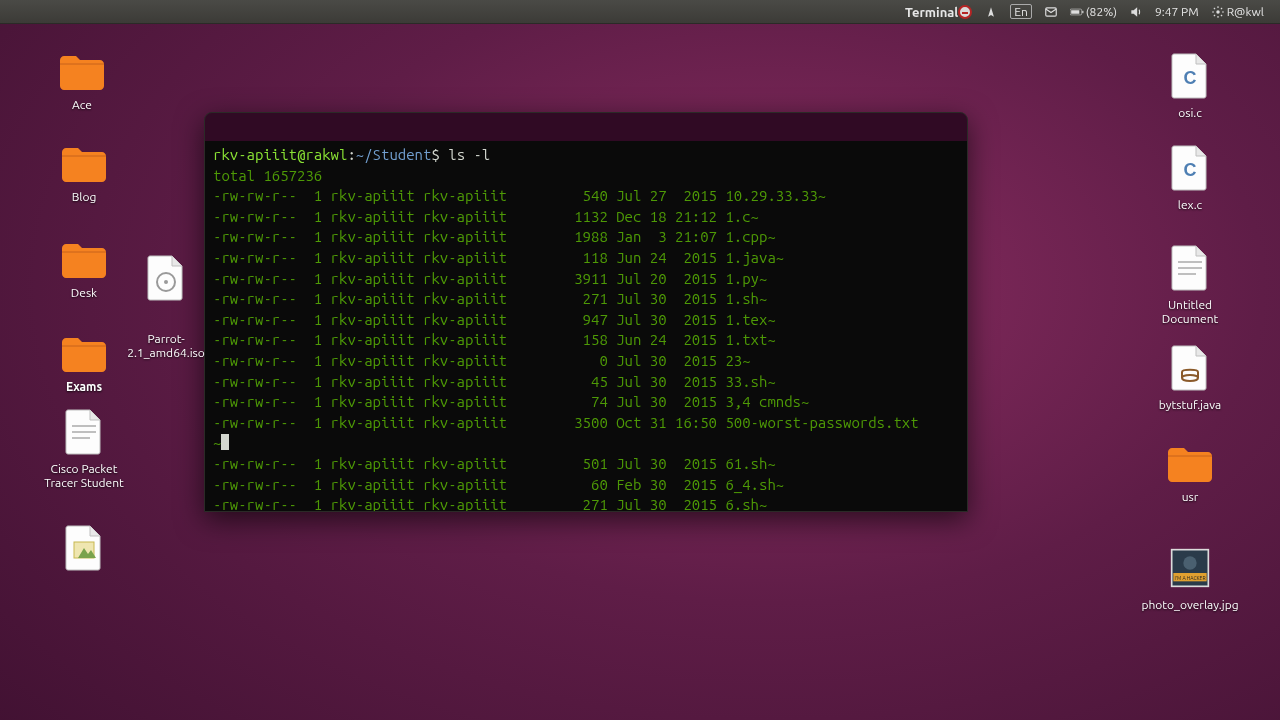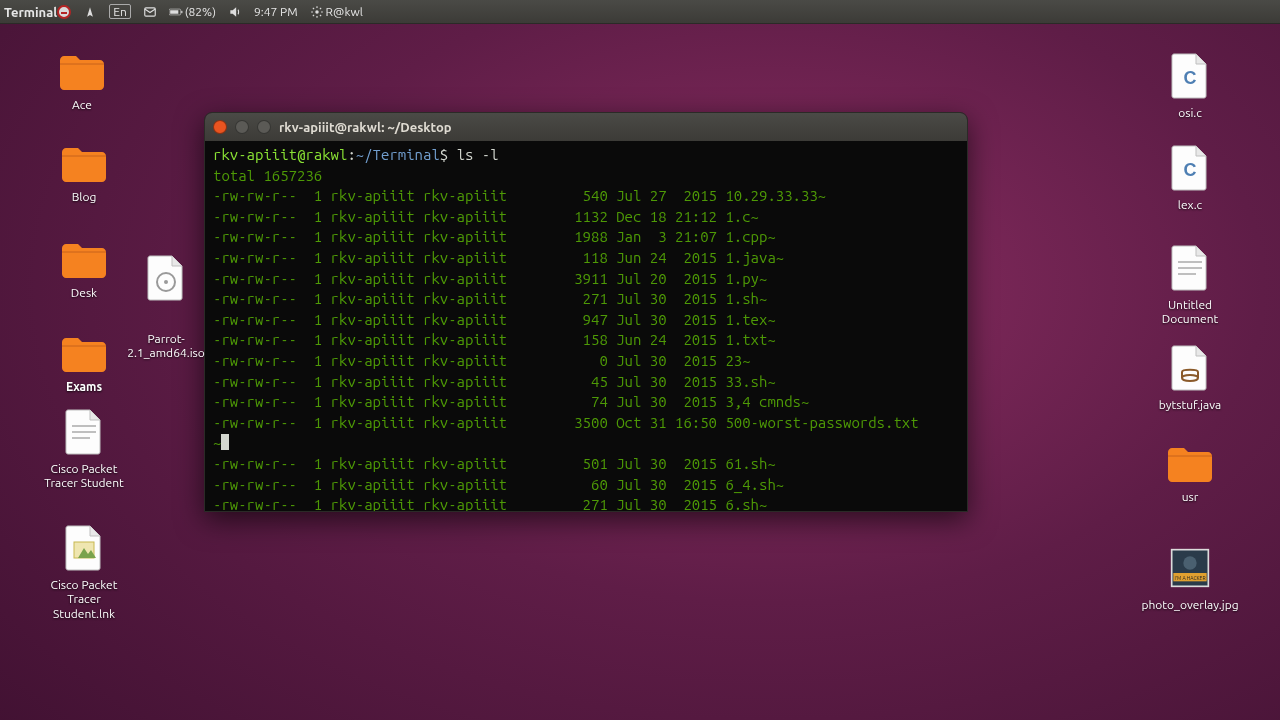--- a/index.html
+++ b/index.html
@@ -7,22 +7,22 @@
   body {
     background: radial-gradient(ellipse 1100px 700px at 60% 40%, #8a2d61 0%, #5f1d47 45%, #3e1030 100%);
     position: relative;
     color: #fff;
   }
 
   
   .menubar {
     position: absolute; top: 0; left: 0; right: 0; height: 24px;
     background: linear-gradient(#4a4a46, #3c3b37);
-    display: flex; align-items: center; justify-content: flex-start;
-    padding: 0 4px; font-size: 13px; color: #e6e6e6;
+    display: flex; align-items: center; justify-content: flex-end;
+    padding: 0 16px; font-size: 13px; color: #e6e6e6;
     border-bottom: 1px solid #2b2a27;
   }
   .menubar-left { font-weight: 600; }
   .menubar-right { display: flex; align-items: center; gap: 12px; }
   .ind { display: inline-flex; align-items: center; gap: 2px; font-size: 12px; }
   .ind svg { width: 14px; height: 14px; }
 
   
   .desktop-icon {
     position: absolute; width: 100px;
@@ -121,43 +121,37 @@
   </div>
 </div>
 
 <div id="col-left"></div>
 
 <div id="col-left2"></div>
 
 <div id="col-right"></div>
 
 <div class="terminal-window">
-  <div class="titlebar">
-    <span class="win-btn win-close"></span>
-    <span class="win-btn win-min"></span>
-    <span class="win-btn win-max"></span>
-    <span>rkv-apiiit@rakwl: ~/Desktop</span>
-  </div>
-  <div class="term-body" id="term-body"><span class="prompt-user">rkv-apiiit@rakwl</span><span class="prompt-dollar">:</span><span class="prompt-path">~/Terminal</span><span class="prompt-dollar">$ </span><span class="cmd">ls -l</span>
+  <div class="term-body" id="term-body"><span class="prompt-user">rkv-apiiit@rakwl</span><span class="prompt-dollar">:</span><span class="prompt-path">~/Student</span><span class="prompt-dollar">$ </span><span class="cmd">ls -l</span>
 <span class="ls-line">total 1657236</span>
 <span class="ls-line">-rw-rw-r--  1 rkv-apiiit rkv-apiiit         540 Jul 27  2015 10.29.33.33~</span>
 <span class="ls-line">-rw-rw-r--  1 rkv-apiiit rkv-apiiit        1132 Dec 18 21:12 1.c~</span>
 <span class="ls-line">-rw-rw-r--  1 rkv-apiiit rkv-apiiit        1988 Jan  3 21:07 1.cpp~</span>
 <span class="ls-line">-rw-rw-r--  1 rkv-apiiit rkv-apiiit         118 Jun 24  2015 1.java~</span>
 <span class="ls-line">-rw-rw-r--  1 rkv-apiiit rkv-apiiit        3911 Jul 20  2015 1.py~</span>
 <span class="ls-line">-rw-rw-r--  1 rkv-apiiit rkv-apiiit         271 Jul 30  2015 1.sh~</span>
 <span class="ls-line">-rw-rw-r--  1 rkv-apiiit rkv-apiiit         947 Jul 30  2015 1.tex~</span>
 <span class="ls-line">-rw-rw-r--  1 rkv-apiiit rkv-apiiit         158 Jun 24  2015 1.txt~</span>
 <span class="ls-line">-rw-rw-r--  1 rkv-apiiit rkv-apiiit           0 Jul 30  2015 23~</span>
 <span class="ls-line">-rw-rw-r--  1 rkv-apiiit rkv-apiiit          45 Jul 30  2015 33.sh~</span>
 <span class="ls-line">-rw-rw-r--  1 rkv-apiiit rkv-apiiit          74 Jul 30  2015 3,4 cmnds~</span>
 <span class="ls-line">-rw-rw-r--  1 rkv-apiiit rkv-apiiit        3500 Oct 31 16:50 500-worst-passwords.txt</span>
 <span class="ls-line">~</span><span class="cursor"></span>
 <span class="ls-line">-rw-rw-r--  1 rkv-apiiit rkv-apiiit         501 Jul 30  2015 61.sh~</span>
-<span class="ls-line">-rw-rw-r--  1 rkv-apiiit rkv-apiiit          60 Jul 30  2015 6_4.sh~</span>
+<span class="ls-line">-rw-rw-r--  1 rkv-apiiit rkv-apiiit          60 Feb 30  2015 6_4.sh~</span>
 <span class="ls-line">-rw-rw-r--  1 rkv-apiiit rkv-apiiit         271 Jul 30  2015 6.sh~</span></div>
 </div>
 
 <div class="desktop-icon" style="left: 32px; top: 48px;">
     <div><svg class="folder-svg" viewBox="0 0 48 40">
         <path d="M2 8c0-2 2-4 4-4h12l4 4h20c2 0 4 2 4 4v22c0 2-2 4-4 4H6c-2 0-4-2-4-4V8z" fill="#f58220"></path>
         <path d="M2 12h44" stroke="#c8621a" stroke-width="1"></path>
       </svg></div>
     <div class="label">Ace</div>
   </div>
@@ -190,21 +184,20 @@
       </svg></div>
     <div class="label">Cisco Packet Tracer Student</div>
   </div>
 <div class="desktop-icon" style="left: 34px; top: 520px;">
     <div><svg class="file-svg" viewBox="0 0 40 48">
         <path d="M4 2h22l10 10v32c0 1-1 2-2 2H4c-1 0-2-1-2-2V4c0-1 1-2 2-2z" fill="#fdfdfd" stroke="#bfbfbf"></path>
         <path d="M26 2v10h10" fill="#e8e8e8" stroke="#bfbfbf"></path>
         <rect x="10" y="18" width="20" height="16" fill="#efe6b0" stroke="#c8b850"></rect>
         <path d="M14 34l6-10 4 6 3-4 5 8z" fill="#7aa34c"></path>
       </svg></div>
-    <div class="label">Cisco Packet Tracer Student.lnk</div>
   </div>
 <div class="desktop-icon" style="left: 116px; top: 250px; gap: 28px;">
     <div><svg class="file-svg" viewBox="0 0 40 48">
         <path d="M4 2h22l10 10v32c0 1-1 2-2 2H4c-1 0-2-1-2-2V4c0-1 1-2 2-2z" fill="#fdfdfd" stroke="#bfbfbf"></path>
         <path d="M26 2v10h10" fill="#e8e8e8" stroke="#bfbfbf"></path>
         <circle cx="20" cy="28" r="9" fill="none" stroke="#9a9a9a" stroke-width="2"></circle>
         <circle cx="20" cy="28" r="2" fill="#9a9a9a"></circle>
       </svg></div>
     <div class="label">Parrot-2.1_amd64.iso</div>
   </div>

